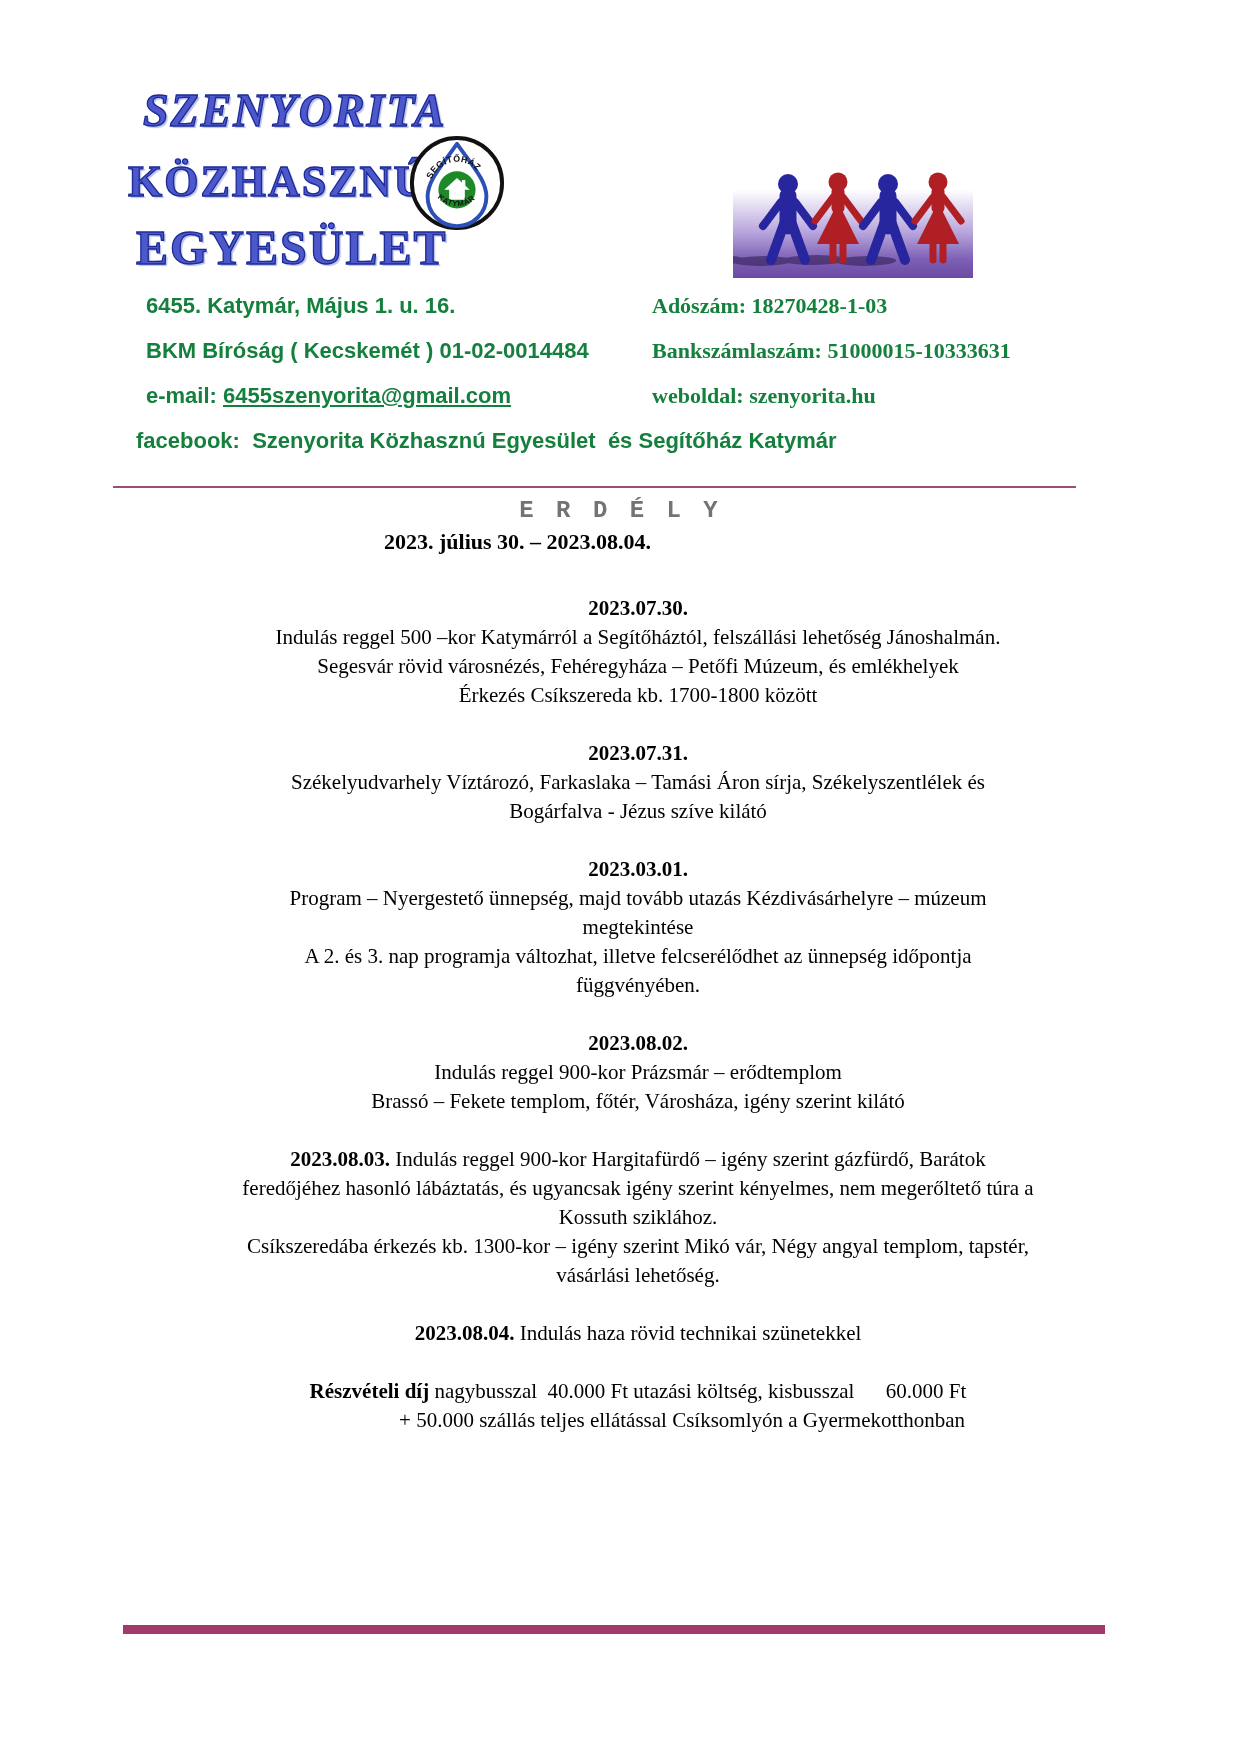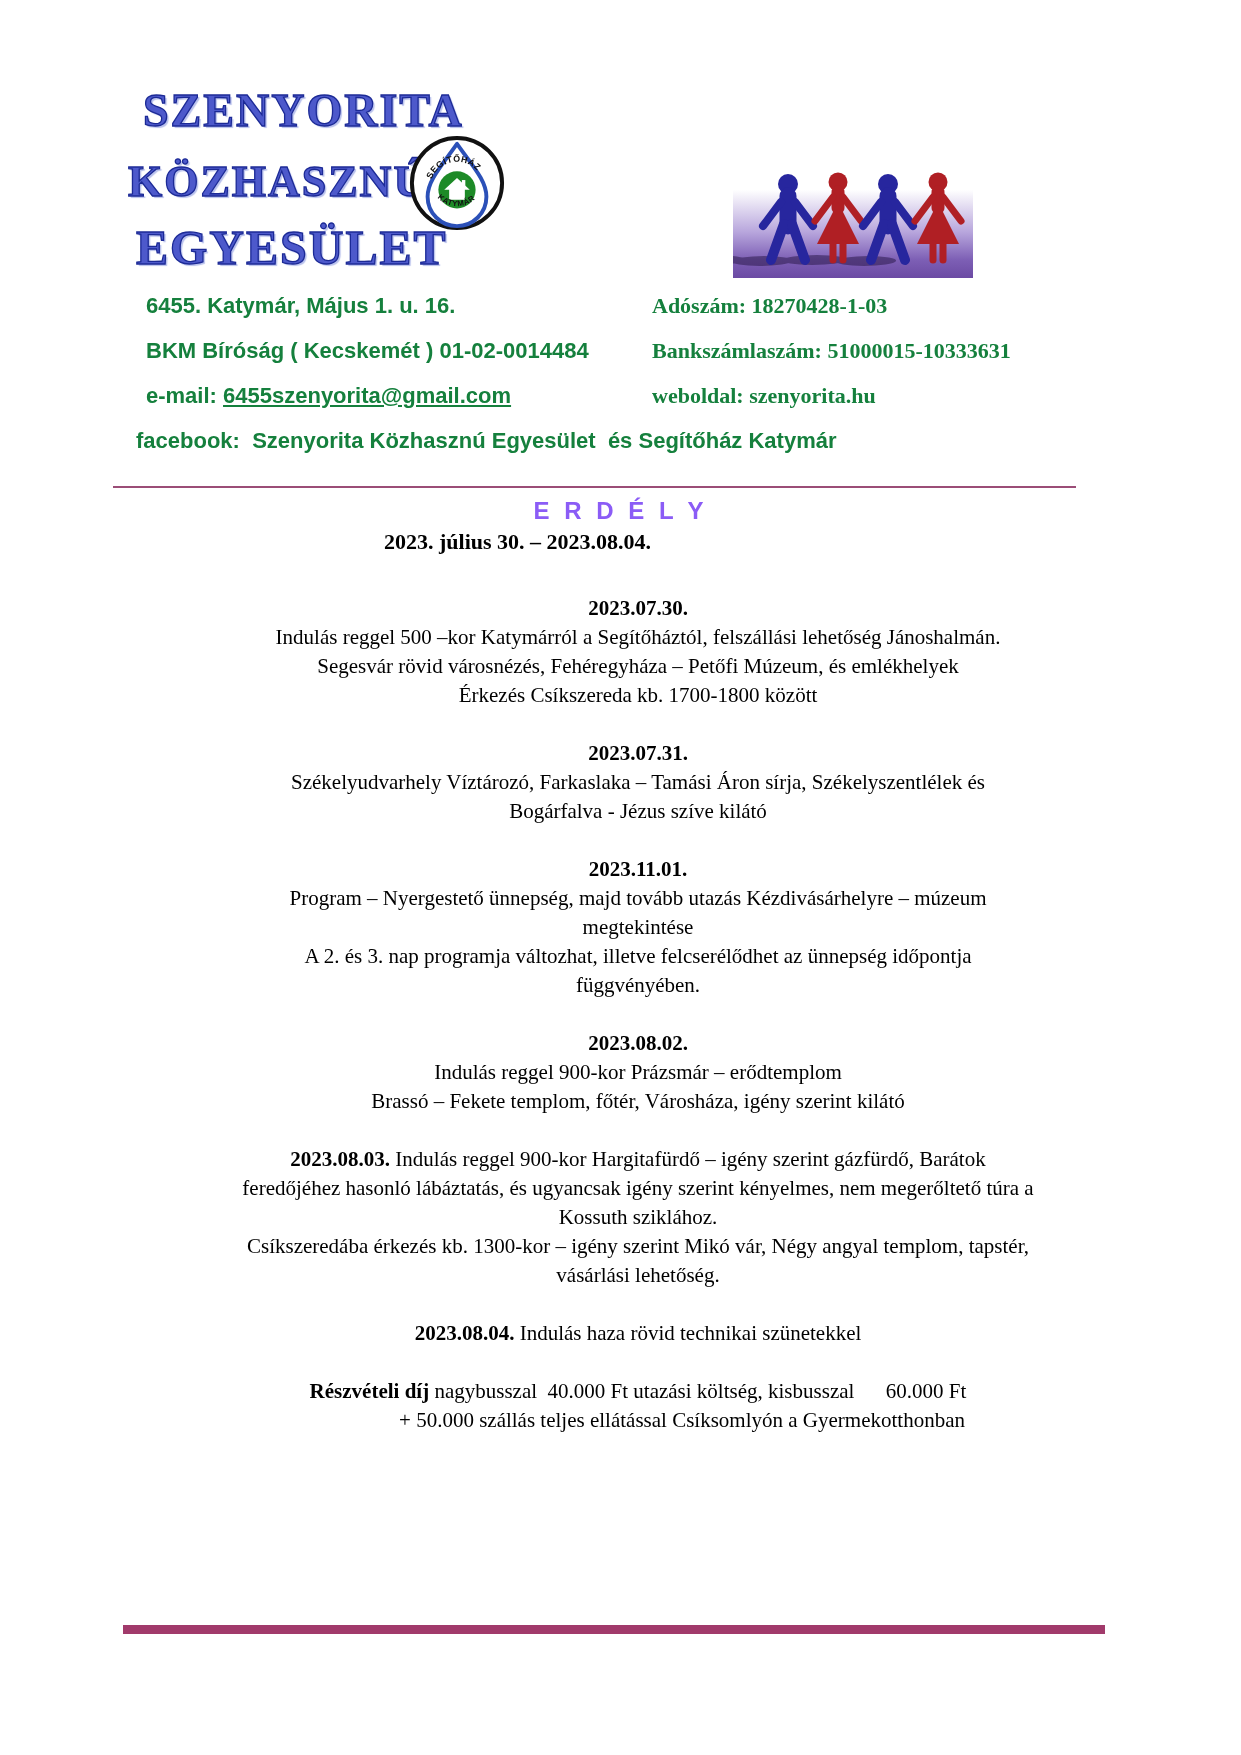--- a/index.html
+++ b/index.html
@@ -13,21 +13,21 @@
   .logoword {
     position:absolute;
     font-family:"Liberation Serif", serif;
     font-weight:bold;
     color:#4d59cb;
     -webkit-text-stroke:1.3px #1c2a96;
     text-shadow:2px 2px 1px #b9c1ec;
     letter-spacing:2px;
     white-space:pre;
   }
-  .logo-l1 { left:143px; top:84px;  font-size:46px; }
+  .logo-l1 { left:143px; top:84px;  font-size:46px;font-style:italic; }
   .logo-l2 { left:128px; top:156px; font-size:44px; }
   .logo-l3 { left:136px; top:220px; font-size:48px; }
   .badge { position:absolute; left:408px; top:134px; width:98px; height:98px; }
   .people { position:absolute; left:733px; top:126px; width:240px; height:152px; }
 
   
   .contact {
     position:absolute;
     font-family:"Liberation Sans", sans-serif;
     font-weight:bold; font-size:22px; color:#15803d; white-space:pre;
@@ -38,22 +38,22 @@
   .c-fb { left:136px; }
   .u { text-decoration:underline; }
 
   
   .divider { position:absolute; left:113px; top:486px; width:963px; height:2px; background:#9b4d77; }
   .footer-bar { position:absolute; left:123px; top:1625px; width:982px; height:9px; background:#a13a6b; }
 
   
   .title-main {
     position:absolute; left:0; top:497px; width:1241px; text-align:center;
-    font-family:Liberation Sans, sans-serif; font-weight:bold; font-size:24px;
-    letter-spacing:4px; color:#8b5cf6;
+    font-family:Liberation Mono, monospace; font-weight:bold; font-size:24px;
+    letter-spacing:4px; color:#737373;
   }
   .title-dates {
     position:absolute; left:0; top:529px; width:1035px; text-align:center;
     font-family:"Liberation Serif", serif; font-weight:bold; font-size:22px; color:#000;
   }
 
   
   .body-text {
     position:absolute; left:133px; top:594px; width:1010px;
     font-family:"Liberation Serif", serif; font-size:21px; line-height:29px; color:#000;
@@ -152,21 +152,21 @@
       <div class="bl">Érkezés Csíkszereda kb. 1700-1800 között</div>
     </div>
 
     <div class="sec">
       <div class="bl bold">2023.07.31.</div>
       <div class="bl">Székelyudvarhely Víztározó, Farkaslaka – Tamási Áron sírja, Székelyszentlélek és</div>
       <div class="bl">Bogárfalva - Jézus szíve kilátó</div>
     </div>
 
     <div class="sec">
-      <div class="bl bold">2023.11.01.</div>
+      <div class="bl bold">2023.03.01.</div>
       <div class="bl">Program – Nyergestető ünnepség, majd tovább utazás Kézdivásárhelyre – múzeum</div>
       <div class="bl">megtekintése</div>
       <div class="bl">A 2. és 3. nap programja változhat, illetve felcserélődhet az ünnepség időpontja</div>
       <div class="bl">függvényében.</div>
     </div>
 
     <div class="sec">
       <div class="bl bold">2023.08.02.</div>
       <div class="bl">Indulás reggel 900-kor Prázsmár – erődtemplom</div>
       <div class="bl">Brassó – Fekete templom, főtér, Városháza, igény szerint kilátó</div>

